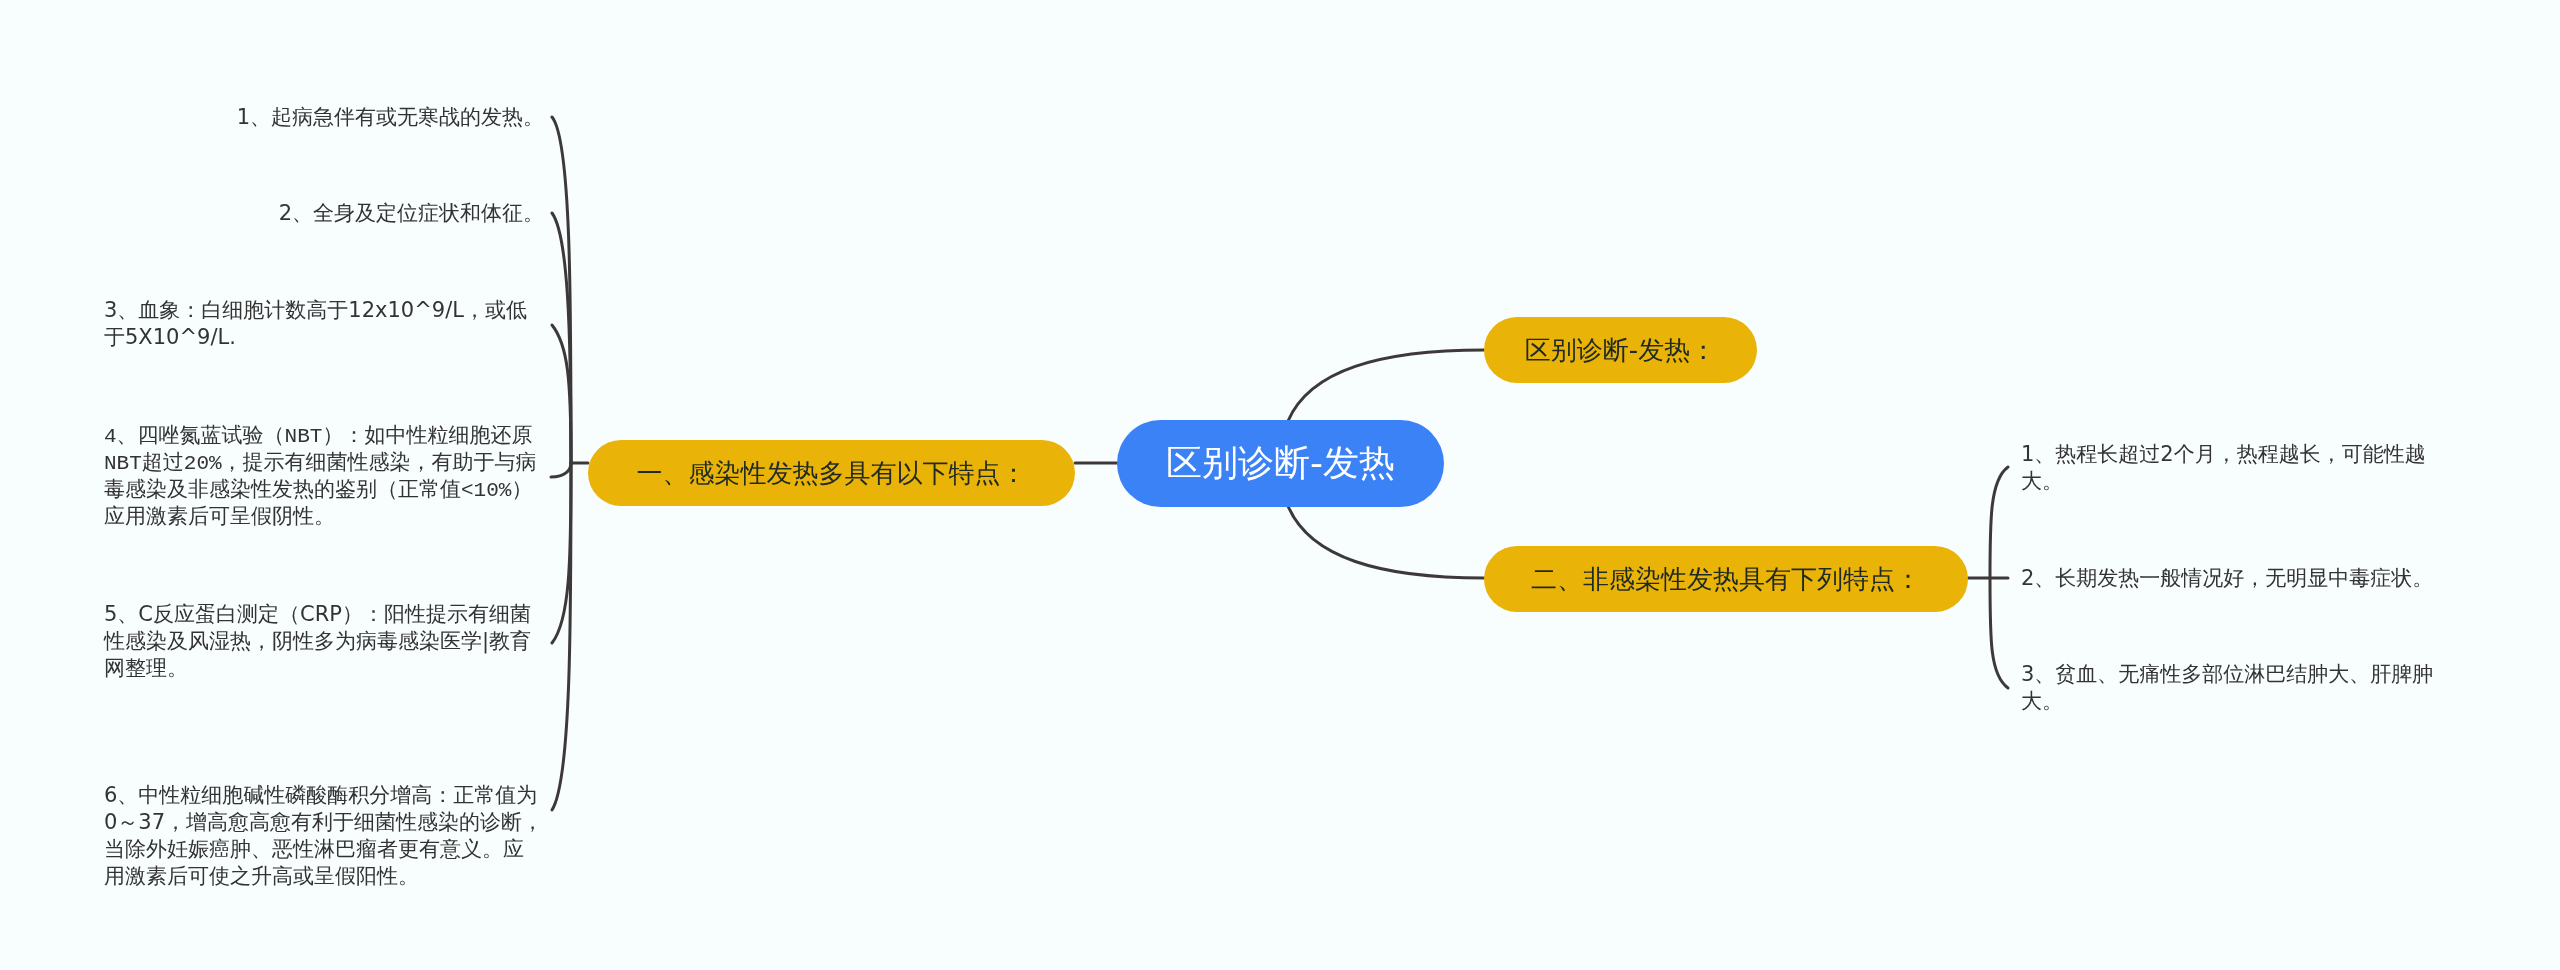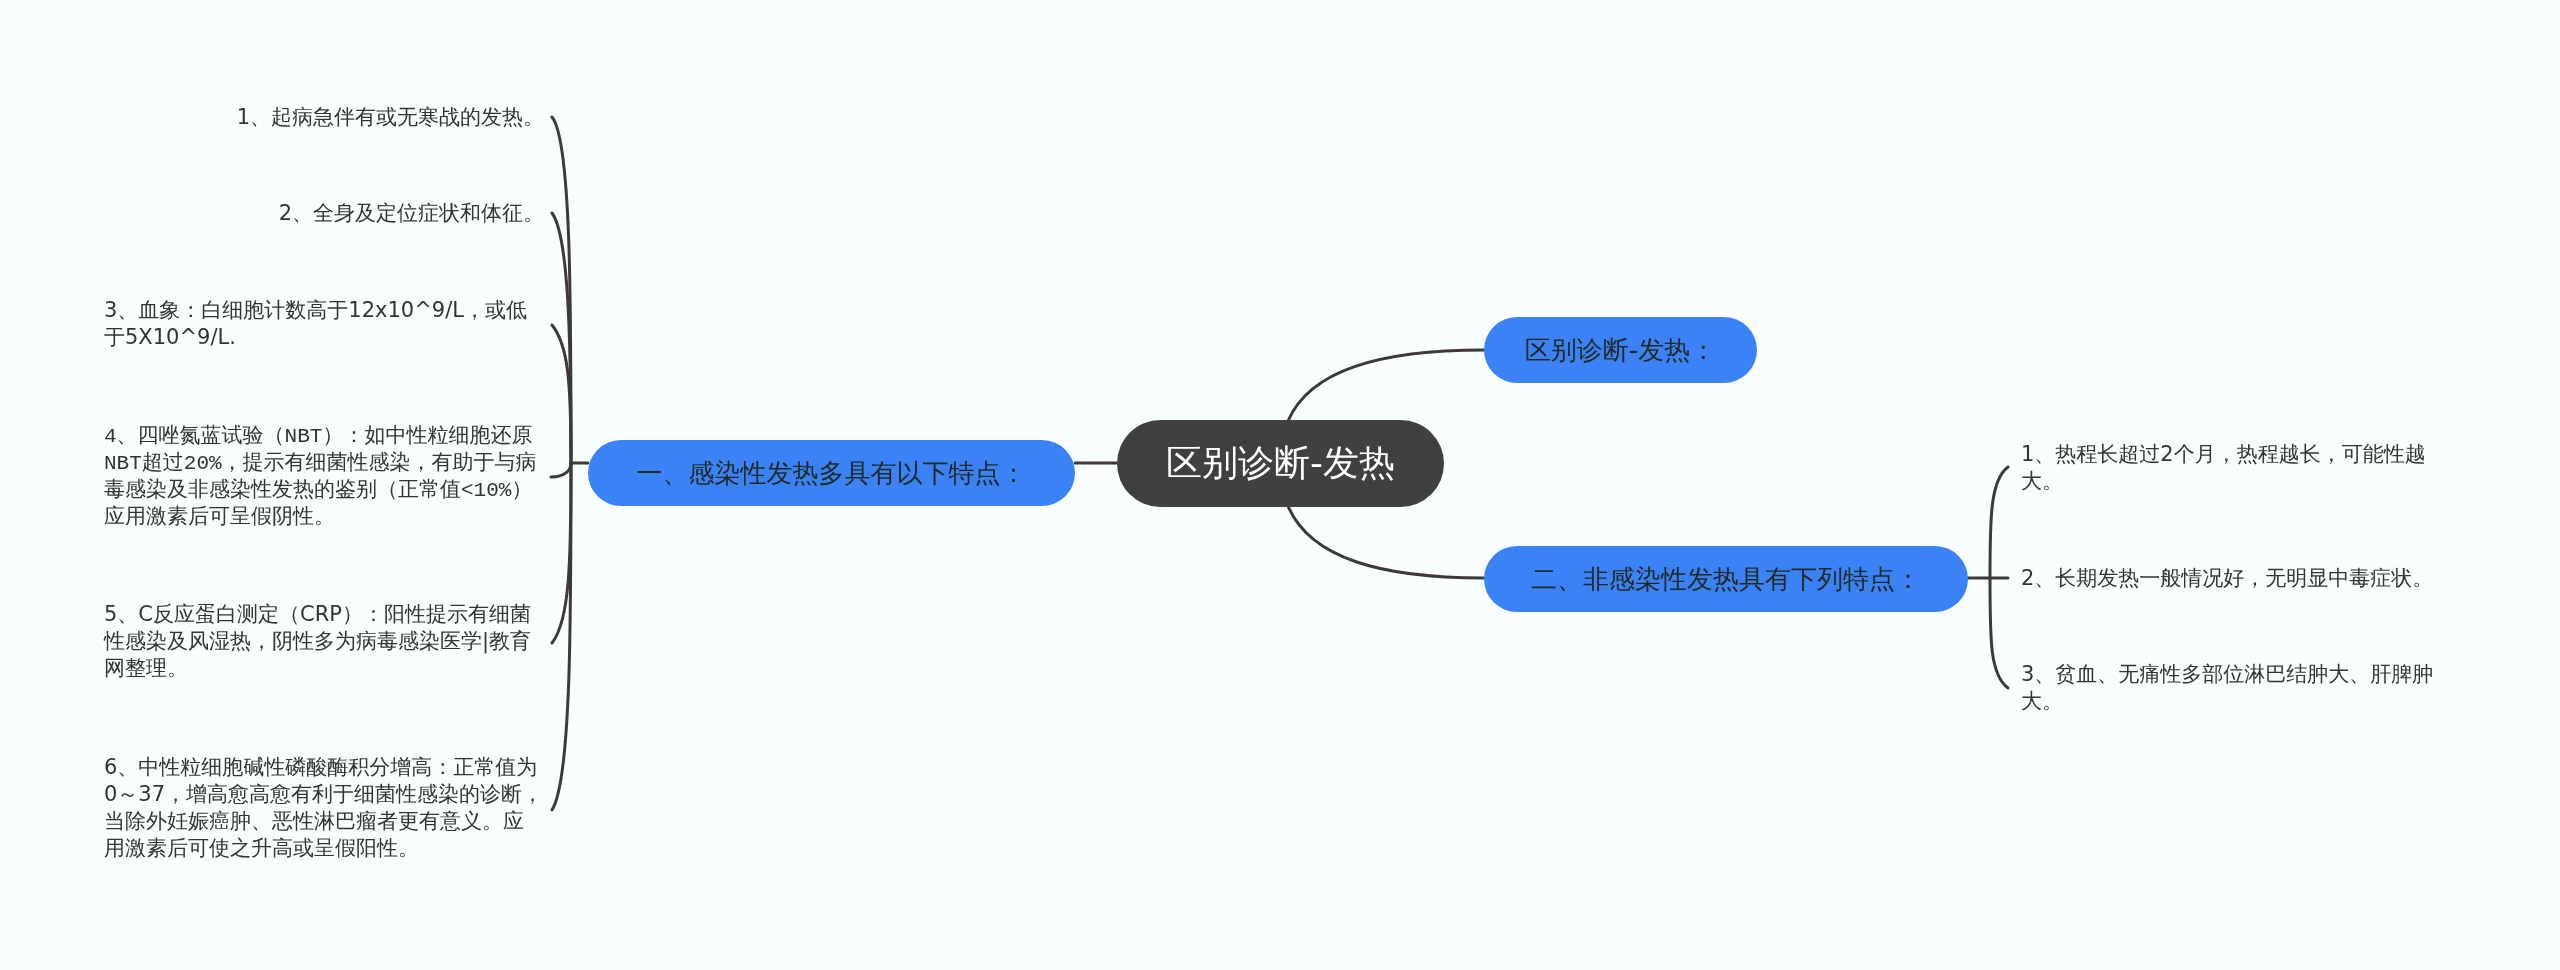--- a/index.html
+++ b/index.html
@@ -28,27 +28,27 @@
       align-items: center;
       justify-content: center;
       border-radius: 40px;
       white-space: nowrap;
     }
     .node-root {
       left: 1117px;
       top: 420px;
       width: 327px;
       height: 87px;
-      background: #404040;
+      background: #3b82f6;
       color: #ffffff;
       font-size: 36px;
       border-radius: 44px;
     }
     .node-branch {
-      background: #3b82f6;
+      background: #eab308;
       color: #1f2a22;
       font-size: 26px;
       height: 66px;
       border-radius: 33px;
     }
     .node-left {
       left: 588px;
       top: 440px;
       width: 487px;
     }
@@ -120,17 +120,17 @@
 
 <div class="node node-branch node-right-bottom">
   <span>二、非感染性发热具有下列特点：</span>
 </div>
 
 <div class="leaf leaf-left align-right" style="top:104px;">1、起病急伴有或无寒战的发热。</div>
 <div class="leaf leaf-left align-right" style="top:200px;">2、全身及定位症状和体征。</div>
 <div class="leaf leaf-left" style="top:297px;">3、血象：白细胞计数高于12x10^9/L，或低于5X10^9/L.</div>
 <div class="leaf leaf-left" style="top:423px;font-family:Liberation Mono, monospace;">4、四唑氮蓝试验（NBT）：如中性粒细胞还原NBT超过20%，提示有细菌性感染，有助于与病毒感染及非感染性发热的鉴别（正常值&lt;10%）应用激素后可呈假阴性。</div>
 <div class="leaf leaf-left" style="top:601px;">5、C反应蛋白测定（CRP）：阳性提示有细菌性感染及风湿热，阴性多为病毒感染医学|教育网整理。</div>
-<div class="leaf leaf-left" style="top:754px;">6、中性粒细胞碱性磷酸酶积分增高：正常值为0～37，增高愈高愈有利于细菌性感染的诊断，当除外妊娠癌肿、恶性淋巴瘤者更有意义。应用激素后可使之升高或呈假阳性。</div>
+<div class="leaf leaf-left" style="top:782px;">6、中性粒细胞碱性磷酸酶积分增高：正常值为0～37，增高愈高愈有利于细菌性感染的诊断，当除外妊娠癌肿、恶性淋巴瘤者更有意义。应用激素后可使之升高或呈假阳性。</div>
 
 <div class="leaf leaf-right" style="top:441px;">1、热程长超过2个月，热程越长，可能性越大。</div>
 <div class="leaf leaf-right" style="top:565px;">2、长期发热一般情况好，无明显中毒症状。</div>
 <div class="leaf leaf-right" style="top:661px;">3、贫血、无痛性多部位淋巴结肿大、肝脾肿大。</div>
 
 </body></html>

